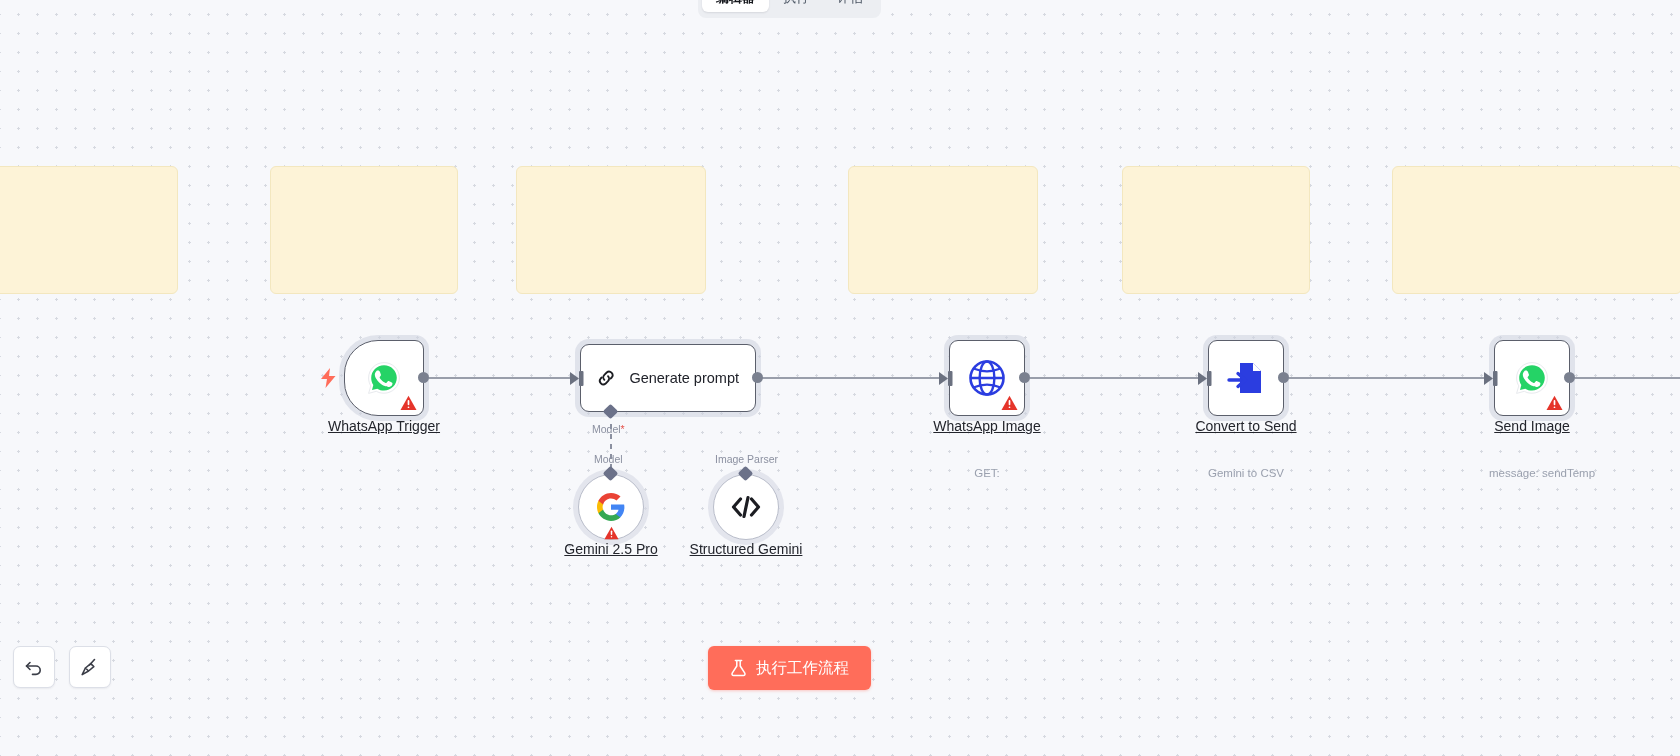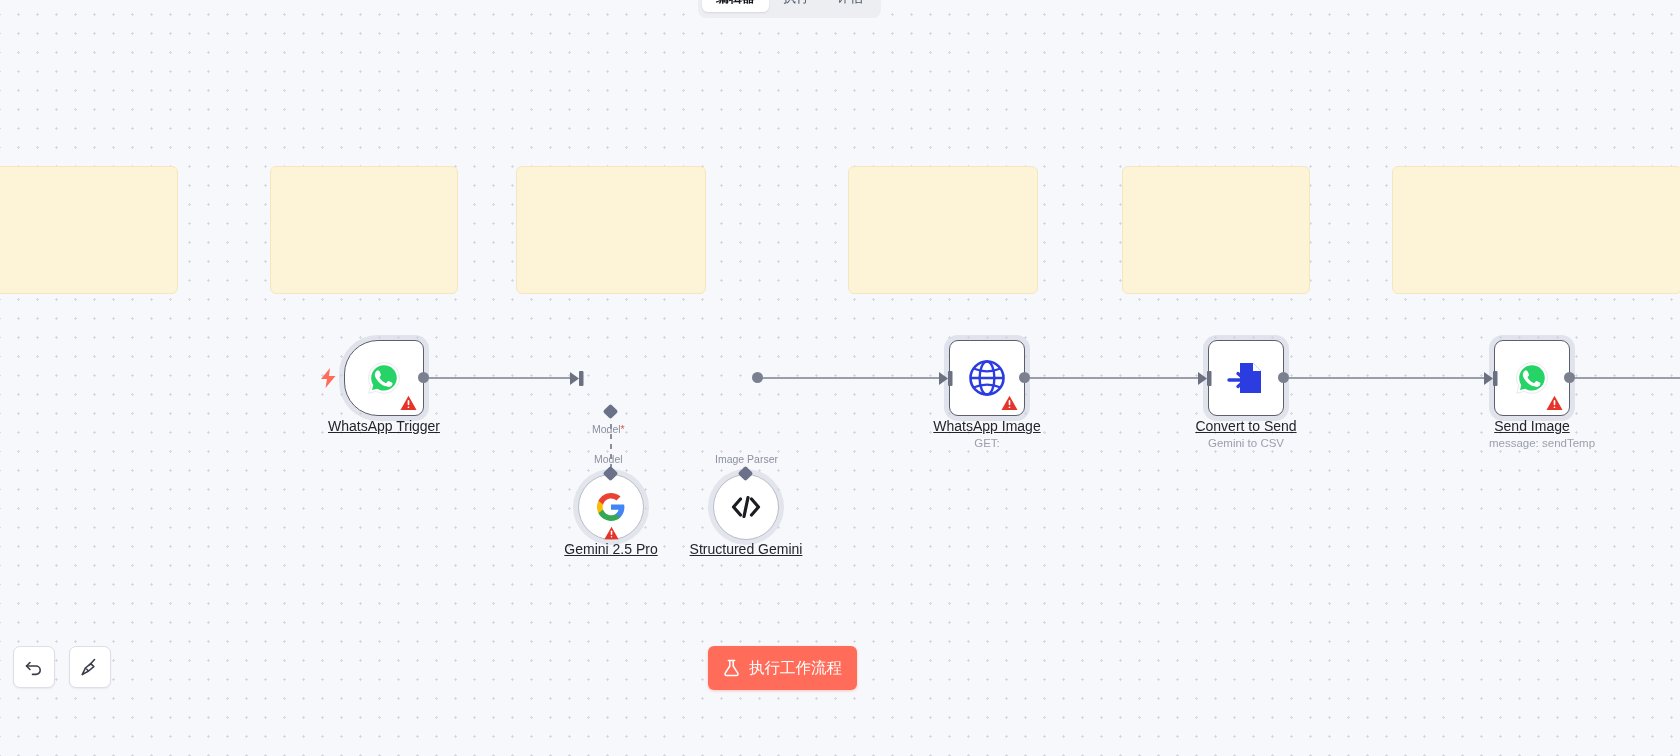--- a/index.html
+++ b/index.html
@@ -100,20 +100,21 @@
     z-index: 11;
     text-decoration: underline;
   }
   .node-sublabel {
     position: absolute;
     text-align: center;
     font-size: 11.5px;
     color: #9aa0ae;
     white-space: nowrap;
     z-index: 11;
+    margin-top: 30px;
   }
 
   
   .subnode {
     position: absolute;
     width: 66px; height: 66px;
     border-radius: 50%;
     background: #ffffff;
     border: 1.5px solid #b9bdca;
     box-shadow: 0 0 0 5px rgba(214,217,228,0.6);
@@ -168,21 +169,21 @@
     display: flex; align-items: center; justify-content: center;
     box-shadow: 0 1px 2px rgba(20,20,40,.06);
     z-index: 30;
   }
 
   
   .exec-btn {
     position: absolute;
     left: 708px; top: 646px;
     height: 44px;
-    padding: 0 15px;
+    padding: 0 22px;
     background: #ff6d5a;
     color: #ffffff;
     border: none;
     border-radius: 6px;
     display: flex; align-items: center; gap: 9px;
     font-size: 15.5px;
     cursor: pointer;
     box-shadow: 0 1px 3px rgba(255,109,90,.35);
     z-index: 30;
   }
@@ -247,20 +248,27 @@
     </svg>
     <svg class="warn" viewBox="0 0 20 18">
       <path d="M10 0.6 L19.4 17.2 L0.6 17.2 Z" fill="#e5342a"></path>
       <rect x="9" y="5.5" width="2" height="6" rx="1" fill="#fff"></rect>
       <rect x="9" y="13" width="2" height="2" rx="1" fill="#fff"></rect>
     </svg>
   </div>
   <div class="dot" style="left:418px;top:372px;"></div>
   <div class="node-label" style="left:304px;top:418px;width:160px;">WhatsApp Trigger</div>
 
+  <div class="node wide" style="left:580px;top:344px;">
+    <svg width="34" height="34" viewBox="0 0 34 34">
+      <path d="M13.6 20.4a6.6 6.6 0 0 1 0-9.3l4.3-4.3a6.6 6.6 0 0 1 9.3 9.3l-2.1 2.1" fill="none" stroke="#1c1d22" stroke-width="3.4" stroke-linecap="round"></path>
+      <path d="M20.4 13.6a6.6 6.6 0 0 1 0 9.3l-4.3 4.3a6.6 6.6 0 0 1-9.3-9.3l2.1-2.1" fill="none" stroke="#1c1d22" stroke-width="3.4" stroke-linecap="round"></path>
+    </svg>
+    <span class="node-title-inline">Generate prompt</span>
+  </div>
   <div class="dot" style="left:752px;top:372px;"></div>
 
   <div class="diamond" style="left:605px;top:406px;"></div>
   <div class="port-label" style="left:592px;top:423px;">
     <span>Model</span><span class="req">*</span>
   </div>
 
   <div class="node square" style="left:949px;top:340px;">
     <svg width="40" height="40" viewBox="0 0 40 40">
       <circle cx="20" cy="20" r="16.5" fill="none" stroke="#2b3de0" stroke-width="2.6"></circle>

